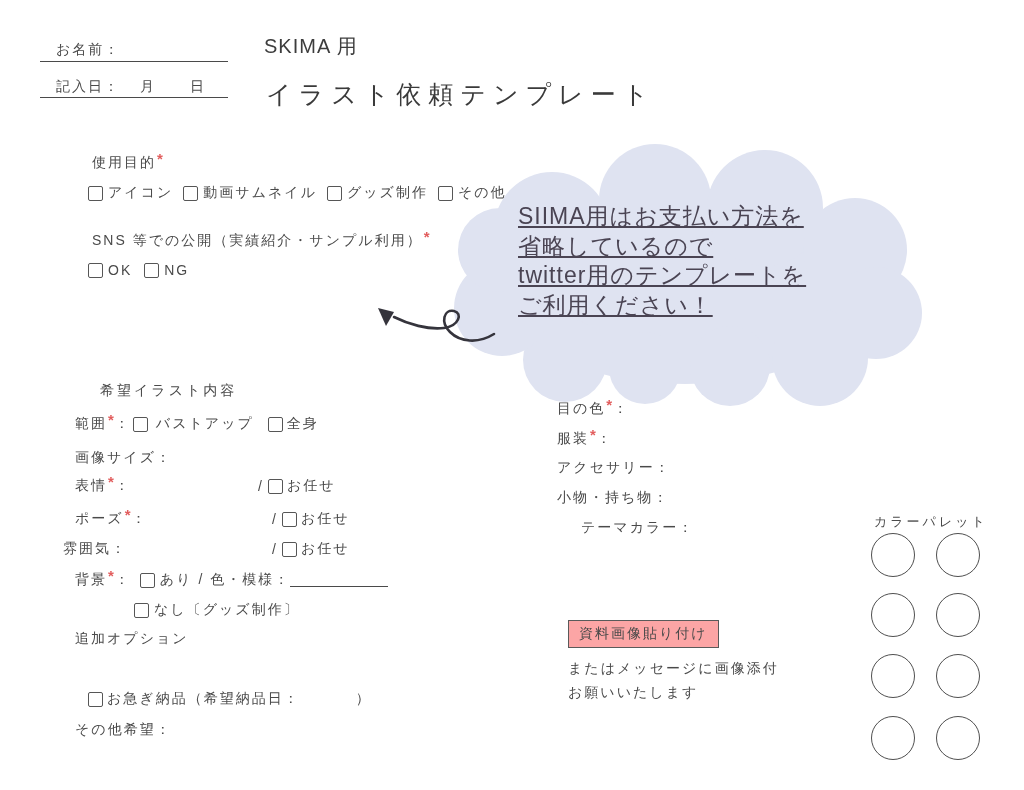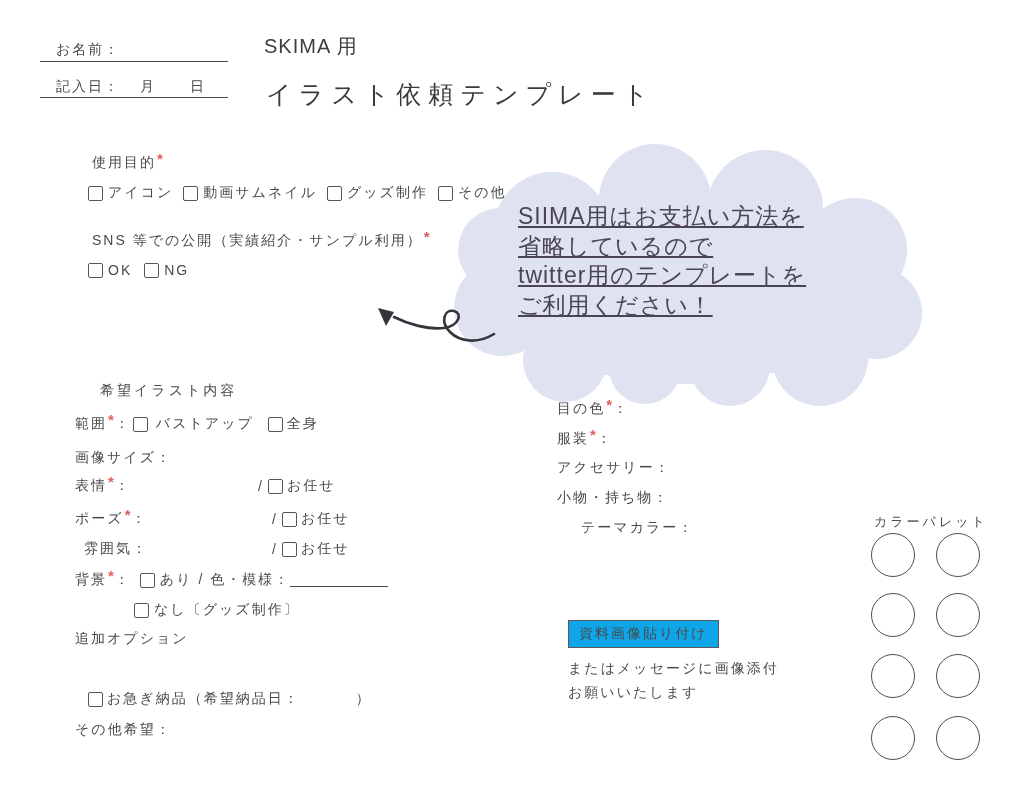--- a/index.html
+++ b/index.html
@@ -10,21 +10,21 @@
   .row{display:flex;align-items:center;white-space:nowrap;}
   .cb{width:15px;height:15px;border:1.6px solid #565656;border-radius:2px;background:#fff;flex:none;box-sizing:border-box;}
   .req{color:#e25d5d;font-size:15px;line-height:1;position:relative;top:-5px;margin:0 1px;font-weight:bold;}
   .hline{height:0;border-top:1.3px solid #4a4a4a;}
   .writein{display:inline-block;width:98px;border-bottom:1.3px solid #4a4a4a;height:14px;align-self:flex-end;margin-bottom:2px;}
   .sitelabel{font-size:20px;letter-spacing:1px;color:#3d3d3d;}
   .title{font-size:25px;letter-spacing:7px;color:#3a3a3a;white-space:nowrap;}
   .sectitle{font-size:14px;letter-spacing:3px;color:#4a4a4a;white-space:nowrap;}
   .cloud-text{font-size:23px;line-height:29.5px;color:#4a4453;letter-spacing:1px;white-space:nowrap;text-decoration:underline;}
   .circle{width:44px;height:44px;border:1.5px solid #4f4f4f;border-radius:50%;box-sizing:border-box;background:#fff;}
-  .refbox{border:1.3px solid #5a5a5a;padding:4px 10px;font-size:14px;letter-spacing:2px;background:#0ea5e9;white-space:nowrap;}
+  .refbox{border:1.3px solid #5a5a5a;padding:4px 10px;font-size:14px;letter-spacing:2px;background:#fca5a5;white-space:nowrap;}
   .g4{gap:4px}.g5{gap:5px}.g7{gap:7px}.g10{gap:10px}.g12{gap:12px}
   .z1{z-index:1}.z2{z-index:2}.z3{z-index:3}
 </style>
 </head>
 <body>
 
 <div class="page">
 
   <div class="abs lbl z1" style="left:56px;top:41px">お名前：</div>
   <div class="abs hline z1" style="left:40px;top:61px;width:188px"></div>
@@ -131,21 +131,21 @@
     <span class="lbl">ポーズ</span>
     <span class="req">*</span>
     <span class="lbl">：</span>
   </div>
   <div class="abs row g4 z1" style="left:272px;top:510px">
     <span class="lbl">/</span>
     <span class="cb"></span>
     <span class="lbl">お任せ</span>
   </div>
 
-  <div class="abs lbl z1" style="left:84px;top:540px">雰囲気：</div>
+  <div class="abs lbl z1" style="left:63px;top:540px">雰囲気：</div>
   <div class="abs row g4 z1" style="left:272px;top:540px">
     <span class="lbl">/</span>
     <span class="cb"></span>
     <span class="lbl">お任せ</span>
   </div>
 
   <div class="abs row z1" style="left:75px;top:571px">
     <span class="lbl">背景</span>
     <span class="req">*</span>
     <span class="lbl">：</span>

